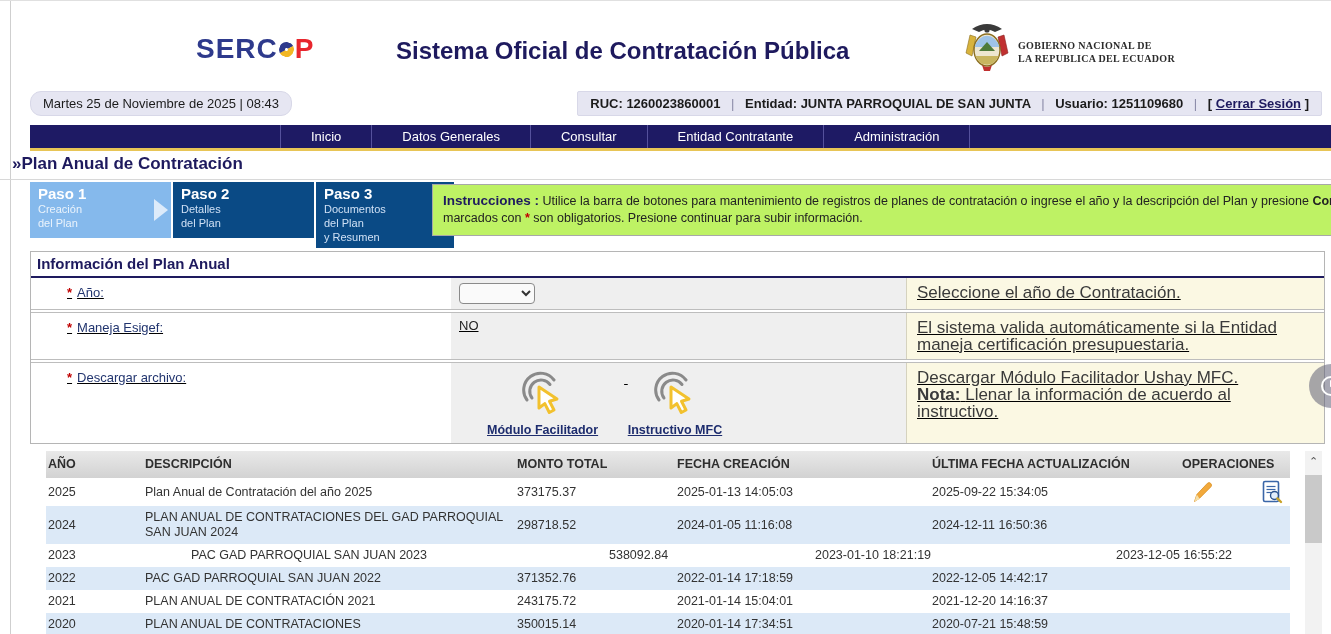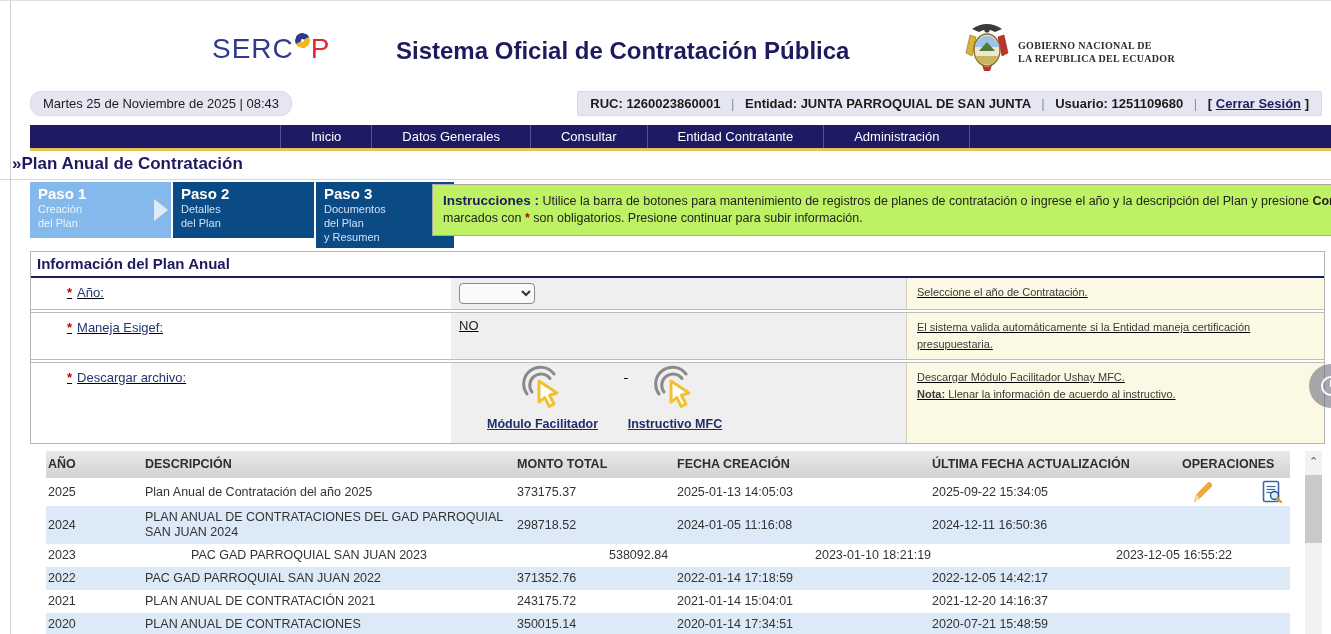--- a/index.html
+++ b/index.html
@@ -2,21 +2,21 @@
 <html><head>
 <meta charset="utf-8">
 <style>
   * { margin:0; padding:0; box-sizing:border-box; }
   html,body { background:#fff; }
   body { font-family:"Liberation Sans", sans-serif; }
   #page { position:relative; width:1331px; height:634px; background:#fff; overflow:hidden; border-top:1px solid #e0e0e0; }
   #left-edge { position:absolute; left:10px; top:0; width:1px; height:634px; background:#cfcfcf; }
 
   
-  #logo { position:absolute; left:212px; top:32px; font-size:28px; font-weight:normal; letter-spacing:1px; display:flex; align-items:flex-start; }
+  #logo { position:absolute; left:196px; top:32px; font-size:28px; font-weight:bold; letter-spacing:1px; display:flex; align-items:center; }
   #logo .serc { color:#2E3A8C; }
   #logo .p { color:#E8262D; }
   #logo .o-swirl { display:inline-block; width:15px; height:15px; border-radius:50%;
       border:6px solid #F2B724; border-top-color:#2E3A8C; border-left-color:#2E3A8C;
       transform:rotate(18deg); margin:0 1px; }
   #app-title { position:absolute; left:396px; top:36px; font-size:24px; font-weight:bold; color:#1E1A5E; }
   #gov-emblem { position:absolute; left:962px; top:20px; }
   #gov-text { position:absolute; left:1018px; top:38px; font-family:"Liberation Serif", serif; font-size:10px; font-weight:bold; color:#2b2b2b; line-height:13px; letter-spacing:0.3px; }
 
   
@@ -55,21 +55,21 @@
   #instructions b { font-weight:bold; }
   #instructions .star { color:#C00000; font-weight:bold; }
 
   
   #form-box { position:absolute; left:30px; top:250px; width:1295px; border:1px solid #b5b5b5; background:#fff; }
   #section-title { font-size:15px; font-weight:bold; color:#1E1A5E; padding:3px 6px 4px 6px; border-bottom:2px solid #1E1A5E; }
   .frow { display:flex; align-items:stretch;text-decoration:underline; }
   .fcell-label { width:420px; padding:7px 8px 7px 36px; font-size:13px; color:#22356F; background:#fff; }
   .fcell-label .star { color:#C00000; font-weight:bold; margin-right:5px; }
   .fcell-value { width:455px; background:#EFEFEF; padding:5px 8px; font-size:13px; color:#222; }
-  .fcell-help { flex:1; background:#FBF8E3; border-left:1px solid #d5d2be; padding:6px 10px; font-size:11px; color:#3a3a3a; line-height:17px; }
+  .fcell-help { flex:1; background:#FBF8E3; border-left:1px solid #d5d2be; padding:6px 10px; font-size:17px; color:#3a3a3a; line-height:17px; }
   .row-gap { height:4px; background:#fff; border-top:1px solid #bdbdbd; border-bottom:1px solid #bdbdbd; }
   #anio-select { width:76px; height:21px; font-size:12px; border:1px solid #8a8a8a; border-radius:4px; background:#fafafa; color:#333; }
   .dl-item { display:inline-block; text-align:center; margin-right:26px; vertical-align:top; }
   .dl-link { display:block; margin-top:1px; font-size:12.5px; font-weight:bold; color:#1E2D6E; text-decoration:underline; cursor:pointer; }
 
   
   #clock-widget { position:absolute; left:1309px; top:363px; width:44px; height:44px; border-radius:50%;
       background:rgba(96,96,118,0.55); display:flex; align-items:center; justify-content:center; cursor:pointer; }
 
   
@@ -191,21 +191,21 @@
       </div>
       <div class="fcell-value">NO</div>
       <div class="fcell-help">El sistema valida automáticamente si la Entidad maneja certificación presupuestaria.</div>
     </div>
     <div class="row-gap"></div>
 
     <div class="frow">
       <div class="fcell-label">
         <span class="star">*</span><span>Descargar archivo:</span>
       </div>
-      <div class="fcell-value" style="padding-top:2px; padding-left:36px; height:80px;">
+      <div class="fcell-value" style="padding-top:8px; padding-left:36px; height:80px;">
         <span class="dl-item">
           <svg width="46" height="48" viewBox="0 0 46 48">
             <path d="M 7 29 A 16 16 0 1 1 34 9" fill="none" stroke="#8a8a8a" stroke-width="3" stroke-linecap="round"></path>
             <path d="M 12 27 A 10.5 10.5 0 1 1 30 13.5" fill="none" stroke="#8a8a8a" stroke-width="3" stroke-linecap="round"></path>
             <path d="M 19 16 L 37 28 L 29.5 30.2 L 34 39 L 29.3 41.5 L 24.8 32.6 L 19 37 Z" fill="#fff" stroke="#F2C12E" stroke-width="3" stroke-linejoin="round"></path>
           </svg>
           <a class="dl-link">Módulo Facilitador</a>
         </span>
         <span class="dl-item">
           <svg width="46" height="48" viewBox="0 0 46 48">

